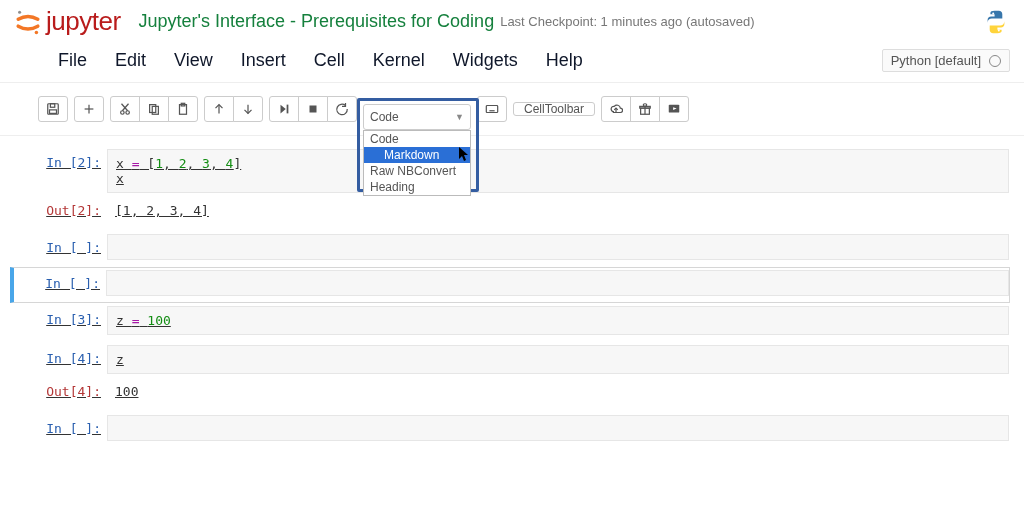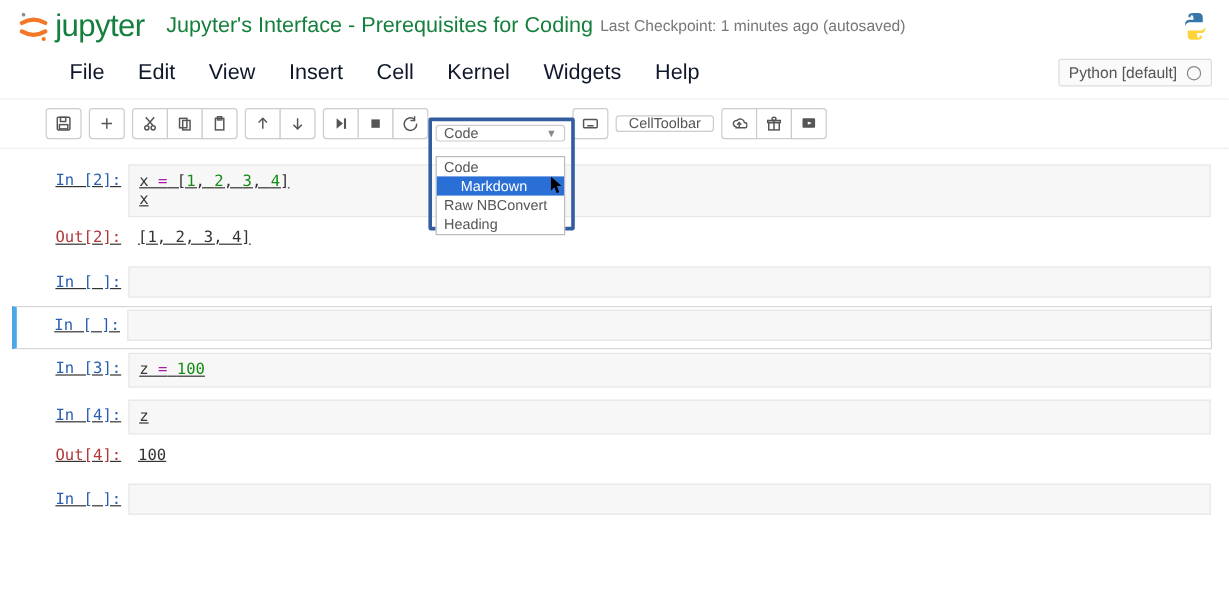--- a/index.html
+++ b/index.html
@@ -3,39 +3,39 @@
 <meta charset="utf-8">
 <style>
   * { box-sizing: border-box; margin: 0; padding: 0; }
   html, body { width: 1024px; height: 508px; font-family: "Helvetica Neue", Helvetica, Arial, sans-serif; font-size: 13px; color: #333; background: #fff; }
   body { overflow: hidden; }
 
   
   .header { display: flex; align-items: center; padding: 6px 14px 2px 14px; }
   .logo { display: flex; align-items: center; gap: 4px; margin-right: 18px; }
   .logo-mark { width: 28px; height: 28px; }
-  .logo-text { font-size: 26px; color: #15803d; letter-spacing: -0.5px; }
+  .logo-text { font-size: 26px; color: #b91c1c; letter-spacing: -0.5px; }
   .nb-title { font-size: 18px; color: #15803d; }
   .checkpoint { font-size: 13px; color: #777; margin-left: 6px; }
   .python-logo { margin-left: auto; width: 28px; height: 28px; }
 
   
   .menubar { display: flex; align-items: center; padding: 6px 14px 6px 44px; border-bottom: 1px solid #eee; }
   .menubar .menu-item { padding: 5px 14px; color: #0f172a; cursor: pointer; font-size: 18px; }
   .kernel-status { margin-left: auto; display: flex; align-items: center; gap: 8px; color: #555; border: 1px solid #ddd; padding: 3px 8px; border-radius: 2px; background: #fafafa; }
   .kernel-circle { width: 12px; height: 12px; border: 1.5px solid #888; border-radius: 50%; }
 
   
   .toolbar { display: flex; align-items: center; padding: 5px 14px 5px 38px; gap: 6px; border-bottom: 1px solid #eee; position: relative; }
   .tb-group { display: flex; }
   .tb-btn { min-width: 30px; height: 26px; border: 1px solid #ccc; background: #fff; display: flex; align-items: center; justify-content: center; cursor: pointer; margin-left: -1px; }
   .tb-btn:first-child { margin-left: 0; border-top-left-radius: 3px; border-bottom-left-radius: 3px; }
   .tb-btn:last-child { border-top-right-radius: 3px; border-bottom-right-radius: 3px; }
   .tb-btn.single { border-radius: 3px; margin-left: 0; }
-  .tb-select { position: relative; width: 108px; height: 14px; margin-top: 16px; }
+  .tb-select { position: relative; width: 108px; height: 26px; margin-top: 16px; }
   .select-face { width: 100%; height: 100%; border: 1px solid #ccc; background: #fff; display: flex; align-items: center; padding: 0 6px; font-size: 12px; color: #555; border-radius: 3px; cursor: pointer; }
   .select-caret { margin-left: auto; font-size: 9px; color: #888; }
   .select-wrap { position: absolute; left: -6px; top: -6px; width: 122px; height: 94px; border: 3px solid #345da1; border-radius: 2px; pointer-events: none; }
   .dropdown { position: absolute; top: 26px; left: 0; width: 108px; border: 1px solid #bbb; background: #fff; z-index: 10; font-size: 12px; color: #555; }
   .dropdown .opt { padding: 1px 6px; cursor: pointer; }
   .dropdown .opt.selected { background: #2a6fd6; color: #fff; padding-left: 20px; }
   .cursor-ptr { position: absolute; top: 43px; left: 96px; z-index: 11; pointer-events: none; }
   .celltoolbar { height: 14px; border: 1px solid #ccc; padding: 0 10px; display: flex; align-items: center; background: #fff; border-radius: 3px; font-size: 12px; color: #555; cursor: pointer; }
 
   

